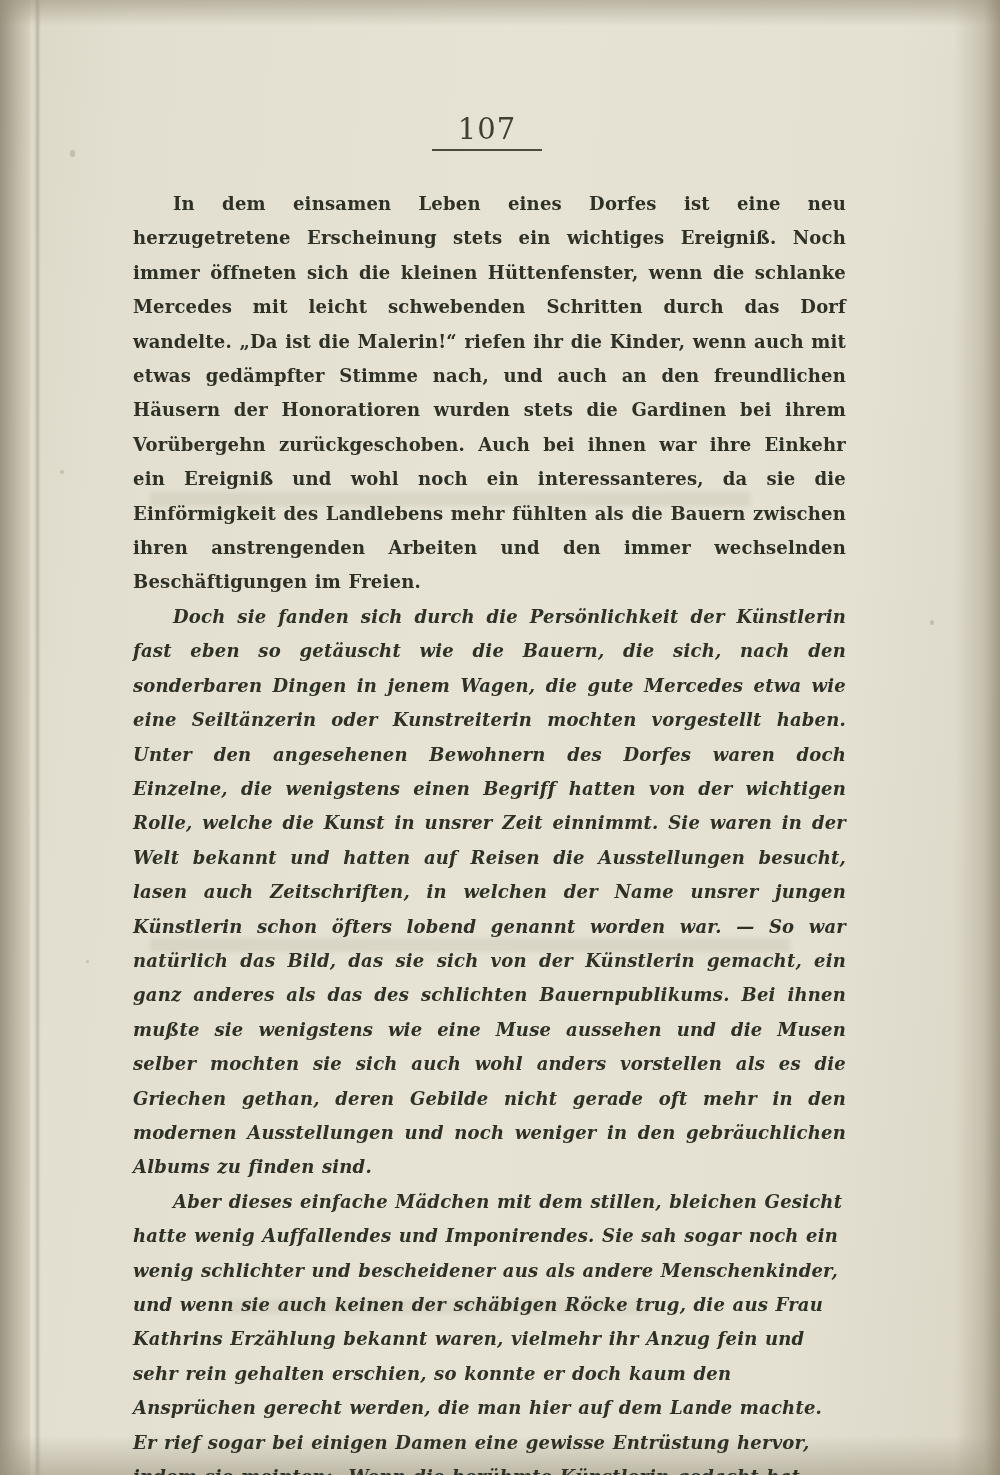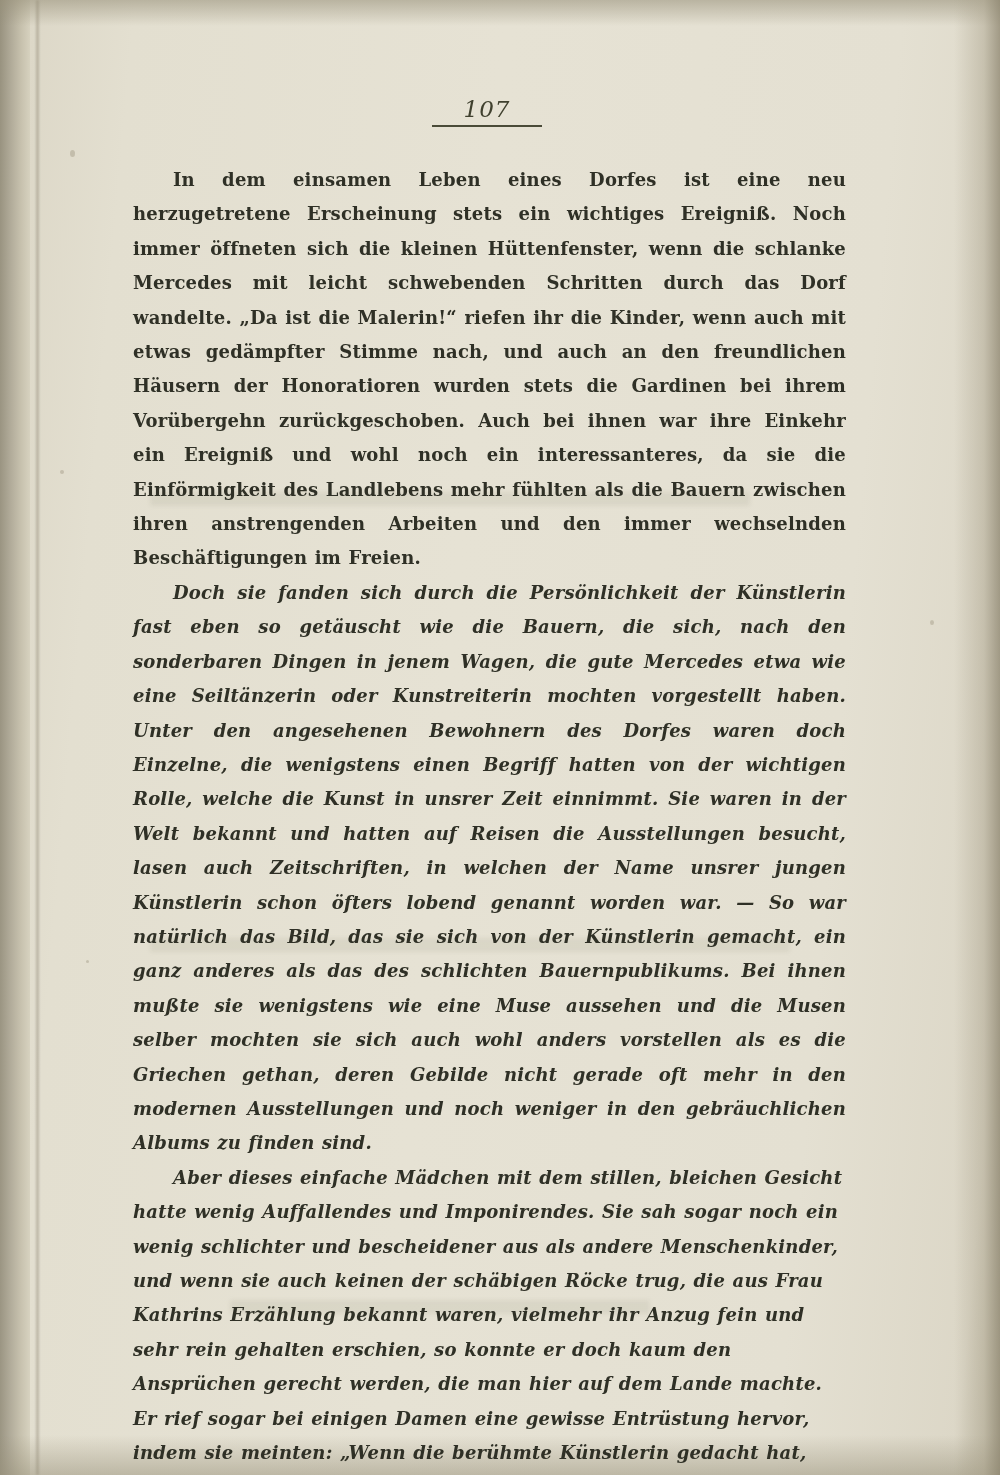--- a/index.html
+++ b/index.html
@@ -61,26 +61,25 @@
   .text-block {
     position: absolute;
     left: 128px;
     top: 96px;
     width: 718px;
   }
 
   .folio {
     text-align: center;
     font-family: "DejaVu Serif", serif;
-    font-size: 23px;
+    font-size: 29px;
     color: #40412f;
     letter-spacing: 1px;
-    margin: 0 0 2px 0;
+    margin: 16px 0 2px 0;
     position: relative;
-    font-style: italic;
   }
   .folio-rule {
     width: 110px;
     height: 2px;
     background: #4a4b38;
     margin: 3px auto 0 auto;
   }
 
   .body-text {
     margin-top: 36px;

